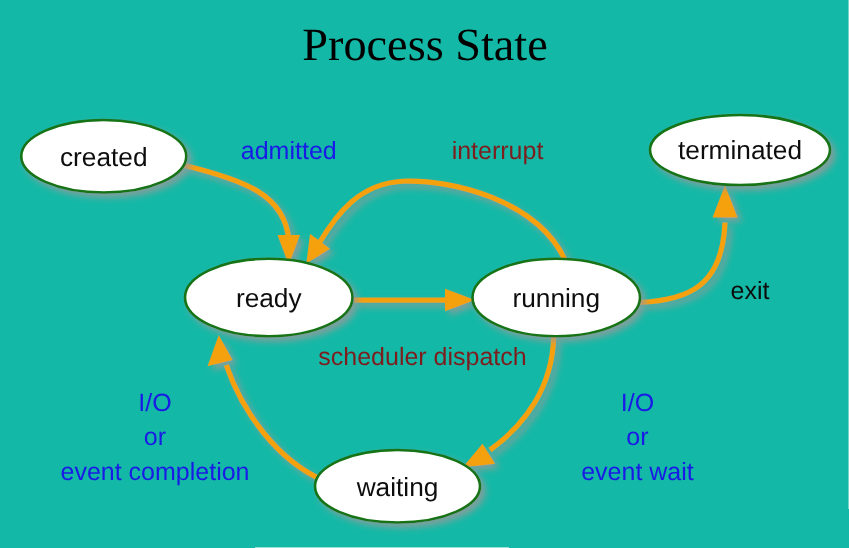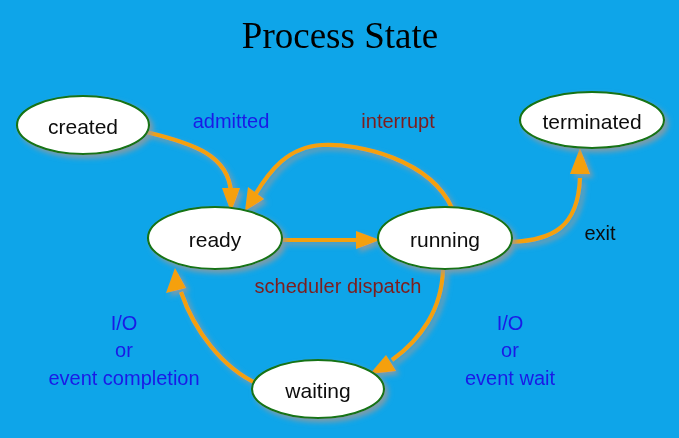--- a/index.html
+++ b/index.html
@@ -4,21 +4,21 @@
 <style>
   html, body {
     margin: 0;
     padding: 0;
     background: #ffffff;
   }
   #canvas {
     position: relative;
     width: 679px;
     height: 438px;
-    background: #0ea5e9;
+    background: #14b8a6;
     overflow: hidden;
     font-family: "Liberation Sans", sans-serif;
   }
   #diagram-svg {
     position: absolute;
     left: 0;
     top: 0;
     width: 679px;
     height: 438px;
   }

